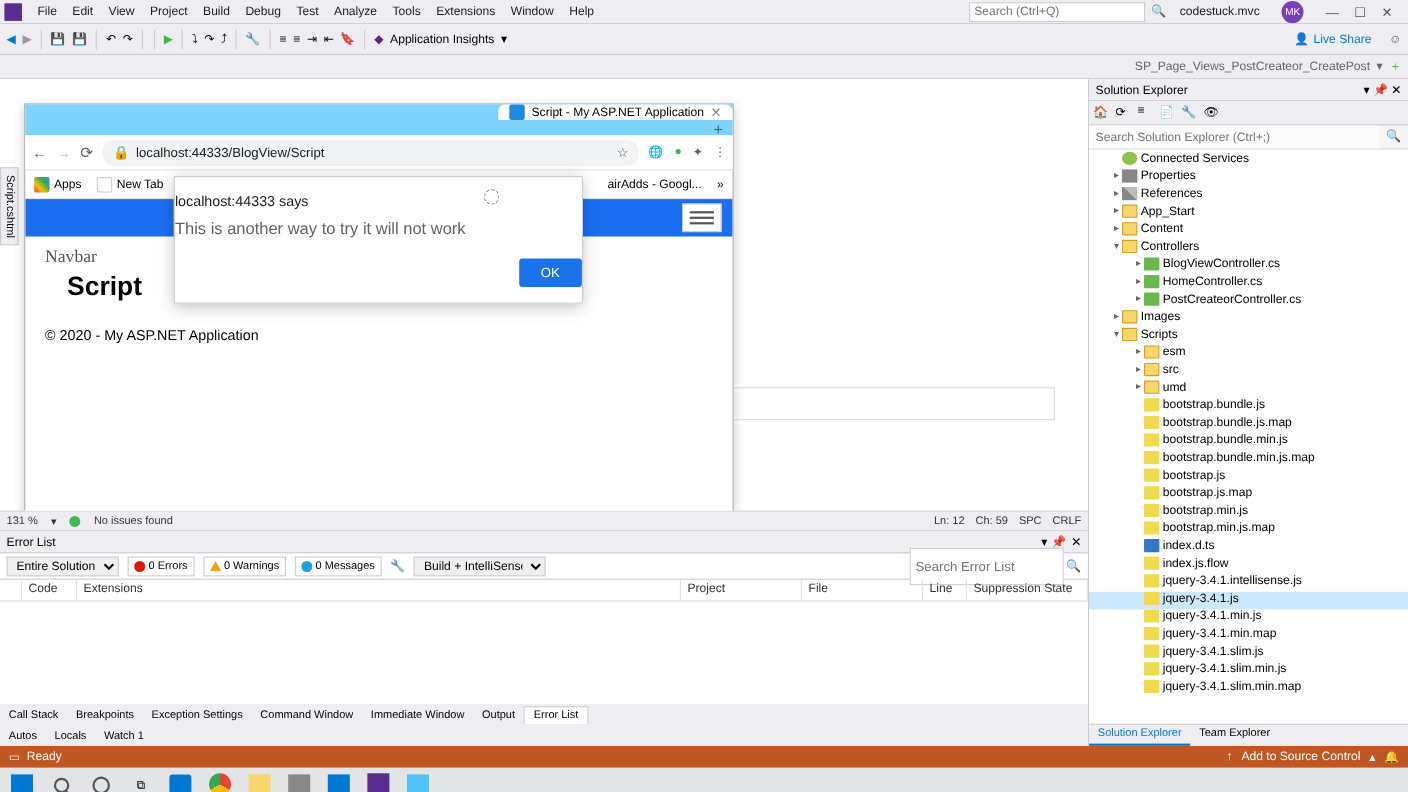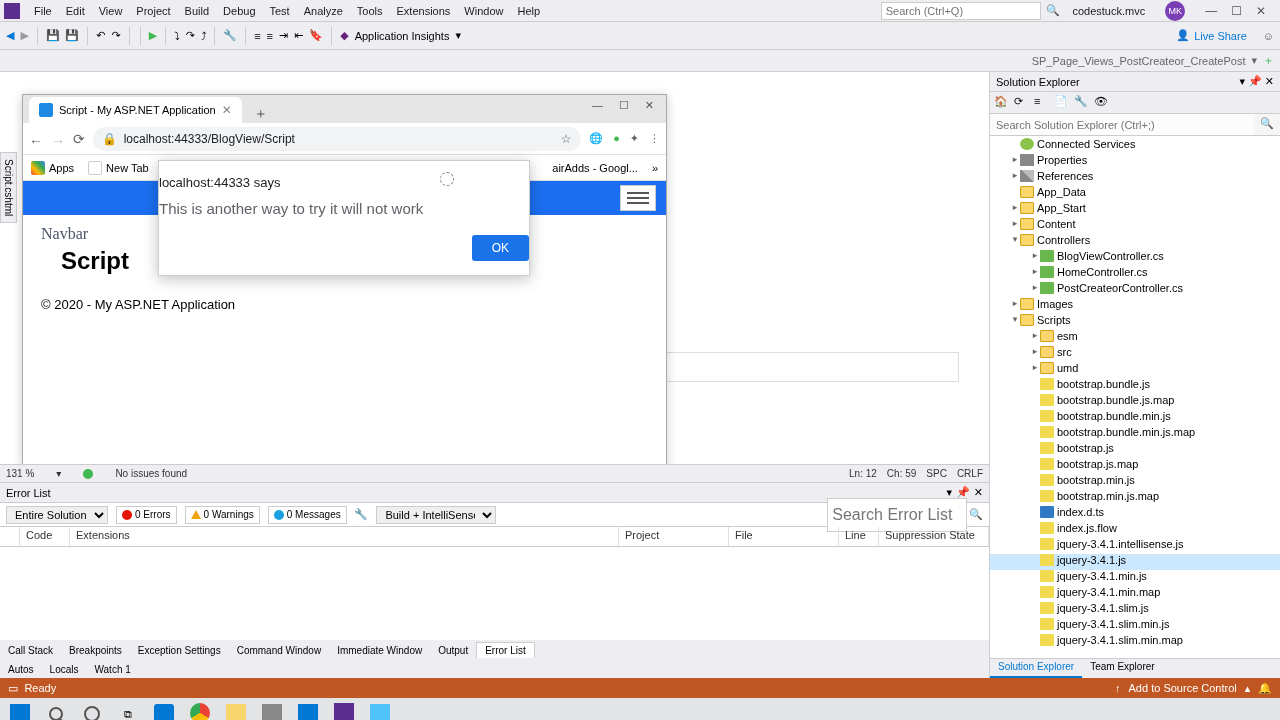--- a/index.html
+++ b/index.html
@@ -25,27 +25,27 @@
 .vs-crumb { height: 22px; background: #eeeef2; border-bottom: 1px solid #ccc; display: flex; align-items: center; padding: 0 6px; font-size: 11px; color: #666; }
 .vs-crumb-right { margin-left: auto; display: flex; align-items: center; gap: 6px; }
 
 
 .vs-main { display: flex; height: calc(100% - 22px - 28px - 22px - 20px - 22px); }
 .vs-editor-col { flex: 1; display: flex; flex-direction: column; border-right: 1px solid #ccc; position: relative; }
 .vs-solution-col { width: 290px; display: flex; flex-direction: column; background: #f5f5f5; }
 
 
 .editor-surface { flex: 1; position: relative; background: #fff; overflow: hidden; }
-.editor-statusline { height: 18px; background: #eeeef2; border-top: 1px solid #ccc; display: flex; align-items: center; font-size: 10px; color: #333; padding: 0 6px; gap: 22px; }
+.editor-statusline { height: 18px; background: #eeeef2; border-top: 1px solid #ccc; display: flex; align-items: center; font-size: 10px; color: #333; padding: 0 6px; gap: 12px; }
 .editor-statusline .right { margin-left: auto; display: flex; gap: 10px; }
 .side-tabs { position: absolute; left: 0; top: 80px; writing-mode: vertical-rl; background: #eeeef2; border: 1px solid #ccc; padding: 6px 2px; font-size: 10px; }
 
 
 .browser { position: absolute; left: 22px; top: 22px; width: 645px; height: 372px; background: #fff; border: 1px solid #aaa; box-shadow: 0 2px 10px rgba(0,0,0,0.2); display: flex; flex-direction: column; z-index: 5; }
-.browser-tabs { height: 28px; background: #e5e5e5; display: flex; align-items: flex-end; padding-left: 6px; }
+.browser-tabs { height: 28px; background: #7dd3fc; display: flex; align-items: flex-end; padding-left: 6px; flex-direction: column; }
 .browser-tab { background: #fff; height: 26px; padding: 0 10px; display: flex; align-items: center; gap: 6px; border-radius: 6px 6px 0 0; font-size: 11px; }
 .tab-favicon { width: 14px; height: 14px; background: #1e88e5; border-radius: 2px; }
 .tab-close { color: #888; font-size: 12px; cursor: pointer; }
 .tab-new { margin-left: 6px; color: #555; font-size: 14px; padding: 0 6px; cursor: pointer; }
 .browser-winctrl { margin-left: auto; display: flex; gap: 16px; padding: 0 12px; align-self: flex-start; margin-top: 4px; color: #555; }
 .browser-addr { height: 32px; display: flex; align-items: center; padding: 0 6px; gap: 8px; background: #fff; border-bottom: 1px solid #e0e0e0; }
 .browser-addr .nav-icon { color: #5f6368; font-size: 14px; cursor: pointer; }
 .addr-bar { flex: 1; height: 24px; border-radius: 12px; background: #f1f3f4; display: flex; align-items: center; padding: 0 10px; font-size: 12px; color: #202124; }
 .addr-icons { display: flex; gap: 10px; color: #5f6368; }
 .browser-bookmarks { height: 26px; display: flex; align-items: center; padding: 0 8px; gap: 14px; font-size: 11px; border-bottom: 1px solid #e0e0e0; }
@@ -68,21 +68,21 @@
 .cursor-spot { position: absolute; left: 440px; top: 100px; width: 14px; height: 14px; border: 1px dashed #888; border-radius: 50%; z-index: 11; }
 
 
 .errorlist { height: 158px; border-top: 1px solid #ccc; display: flex; flex-direction: column; }
 .errorlist-hdr { height: 20px; background: #eeeef2; display: flex; align-items: center; padding: 0 6px; font-size: 11px; border-bottom: 1px solid #ccc; }
 .errorlist-hdr .right { margin-left: auto; display: flex; gap: 4px; }
 .errorlist-tools { height: 24px; display: flex; align-items: center; padding: 0 6px; gap: 8px; border-bottom: 1px solid #ccc; }
 .el-filter { height: 18px; border: 1px solid #ccc; font-size: 11px; padding: 0 4px; }
 .el-pill { display: flex; align-items: center; gap: 3px; height: 18px; padding: 0 5px; border: 1px solid #ccc; background: #fff; font-size: 10px; }
 .el-search { margin-left: auto; display: flex; align-items: center; }
-.el-search input { height: 34px; width: 140px; font-size: 16px; border: 1px solid #ccc; padding: 0 4px; }
+.el-search input { height: 34px; width: 140px; font-size: 12px; border: 1px solid #ccc; padding: 0 4px; }
 .errorlist-cols { height: 20px; display: flex; border-bottom: 1px solid #ccc; font-size: 11px; color: #333; }
 .errorlist-cols div { padding: 2px 6px; border-right: 1px solid #e0e0e0; }
 .errorlist-body { flex: 1; background: #fff; }
 .bottom-tabs { height: 20px; background: #eeeef2; display: flex; align-items: center; font-size: 10px; }
 .bottom-tabs span { padding: 2px 8px; cursor: pointer; }
 .bottom-tabs .active { background: #fff; border-top: 1px solid #ccc; border-left: 1px solid #ccc; border-right: 1px solid #ccc; }
 .bottom-tabs2 { height: 18px; background: #eeeef2; display: flex; align-items: center; font-size: 10px; }
 .bottom-tabs2 span { padding: 2px 8px; cursor: pointer; }
 
 
@@ -376,25 +376,20 @@
           <span class="tw">▸</span>
           <span class="fico" style="background:#888"></span>
           <span>Properties</span>
         </div>
       <div class="tree-row" style="padding-left:20px">
           <span class="tw">▸</span>
           <span class="fico ref"></span>
           <span>References</span>
         </div>
       <div class="tree-row" style="padding-left:20px">
-          <span class="tw"></span>
-          <span class="fico folder"></span>
-          <span>App_Data</span>
-        </div>
-      <div class="tree-row" style="padding-left:20px">
           <span class="tw">▸</span>
           <span class="fico folder"></span>
           <span>App_Start</span>
         </div>
       <div class="tree-row" style="padding-left:20px">
           <span class="tw">▸</span>
           <span class="fico folder"></span>
           <span>Content</span>
         </div>
       <div class="tree-row" style="padding-left:20px">

